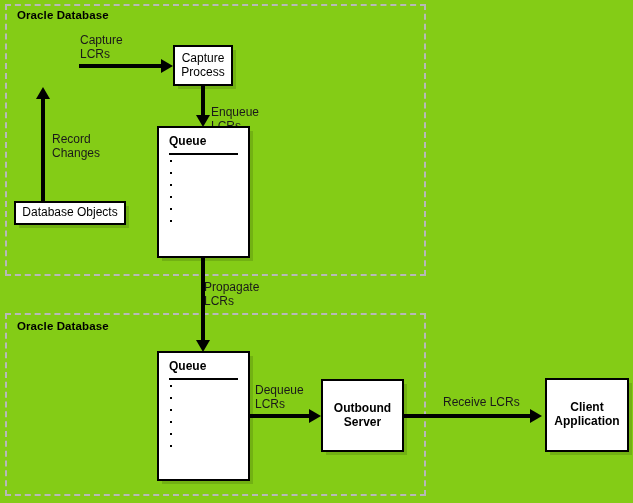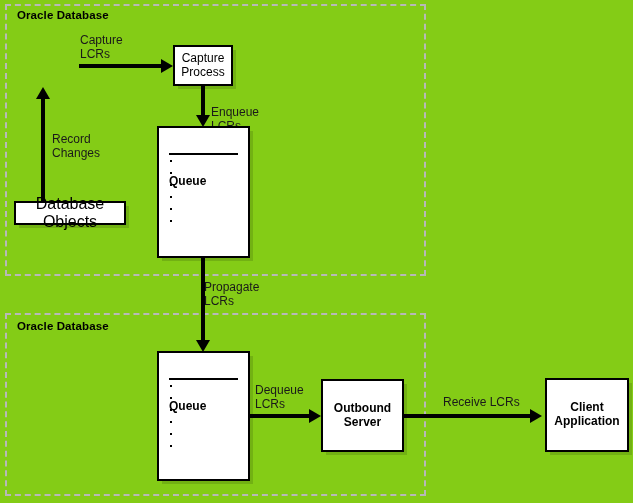--- a/index.html
+++ b/index.html
@@ -59,21 +59,20 @@
     border: 2px solid #000000;
     box-shadow: 4px 4px 0 -1px rgba(0,0,0,0.13);
   }
   .queue-title {
     position: absolute;
     left: 10px;
     top: 6px;
     font-size: 12px;
     font-weight: bold;
     color: #000;
-    margin-top: 40px;
   }
   .queue-rule {
     position: absolute;
     left: 10px;
     right: 10px;
     top: 25px;
     height: 2px;
     background: #000;
   }
   .queue-dots {
@@ -185,21 +184,21 @@
       <span></span>
     </div>
   </div>
 
   <div class="arrow-line-v" style="left:41px; top:98px; height:106px;"></div>
   <div class="arrow-head ah-up" style="left:36px; top:87px;"></div>
   <div class="edge-label" style="left:52px; top:99px;margin-top:34px;">Record
 Changes</div>
 
   <div class="node" style="left:14px; top:201px; width:112px; height:24px;">
-    <span class="node-label" style="font-size:16px;">Database Objects</span>
+    <span class="node-label" style="font-size:12px;">Database Objects</span>
   </div>
 
   <div class="arrow-line-v" style="left:201px; top:258px; height:86px;"></div>
   <div class="arrow-head ah-down" style="left:196px; top:340px;"></div>
   <div class="edge-label" style="left:204px; top:281px;">Propagate
 LCRs</div>
 
   <div class="queue" style="left:157px; top:351px; width:93px; height:130px;">
     <div class="queue-title">Queue</div>
     <div class="queue-rule"></div>

